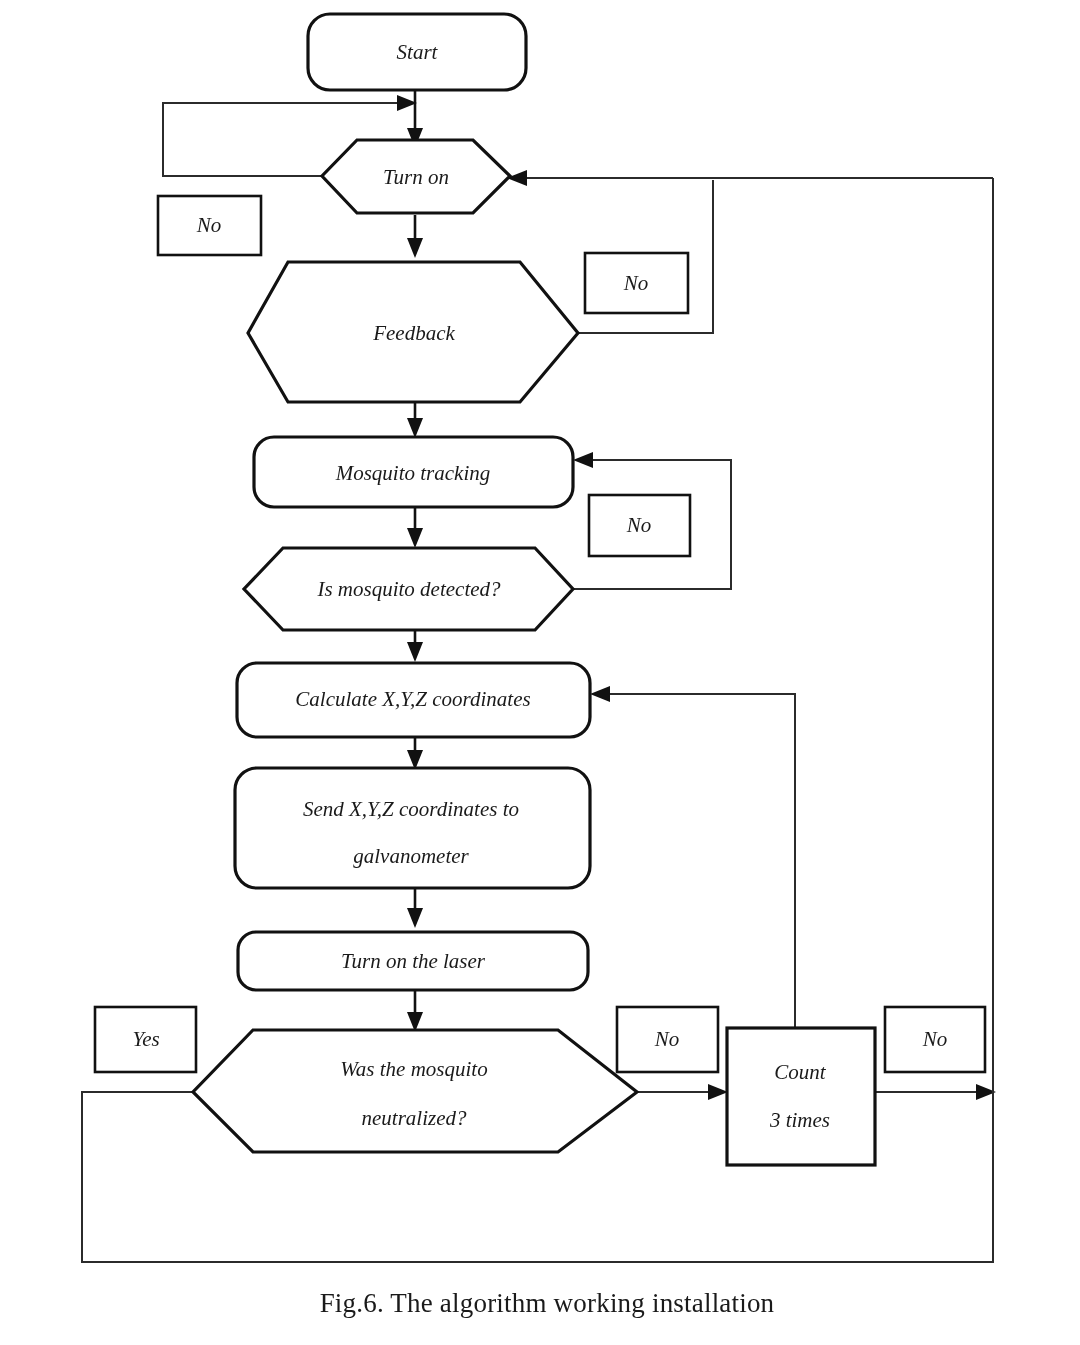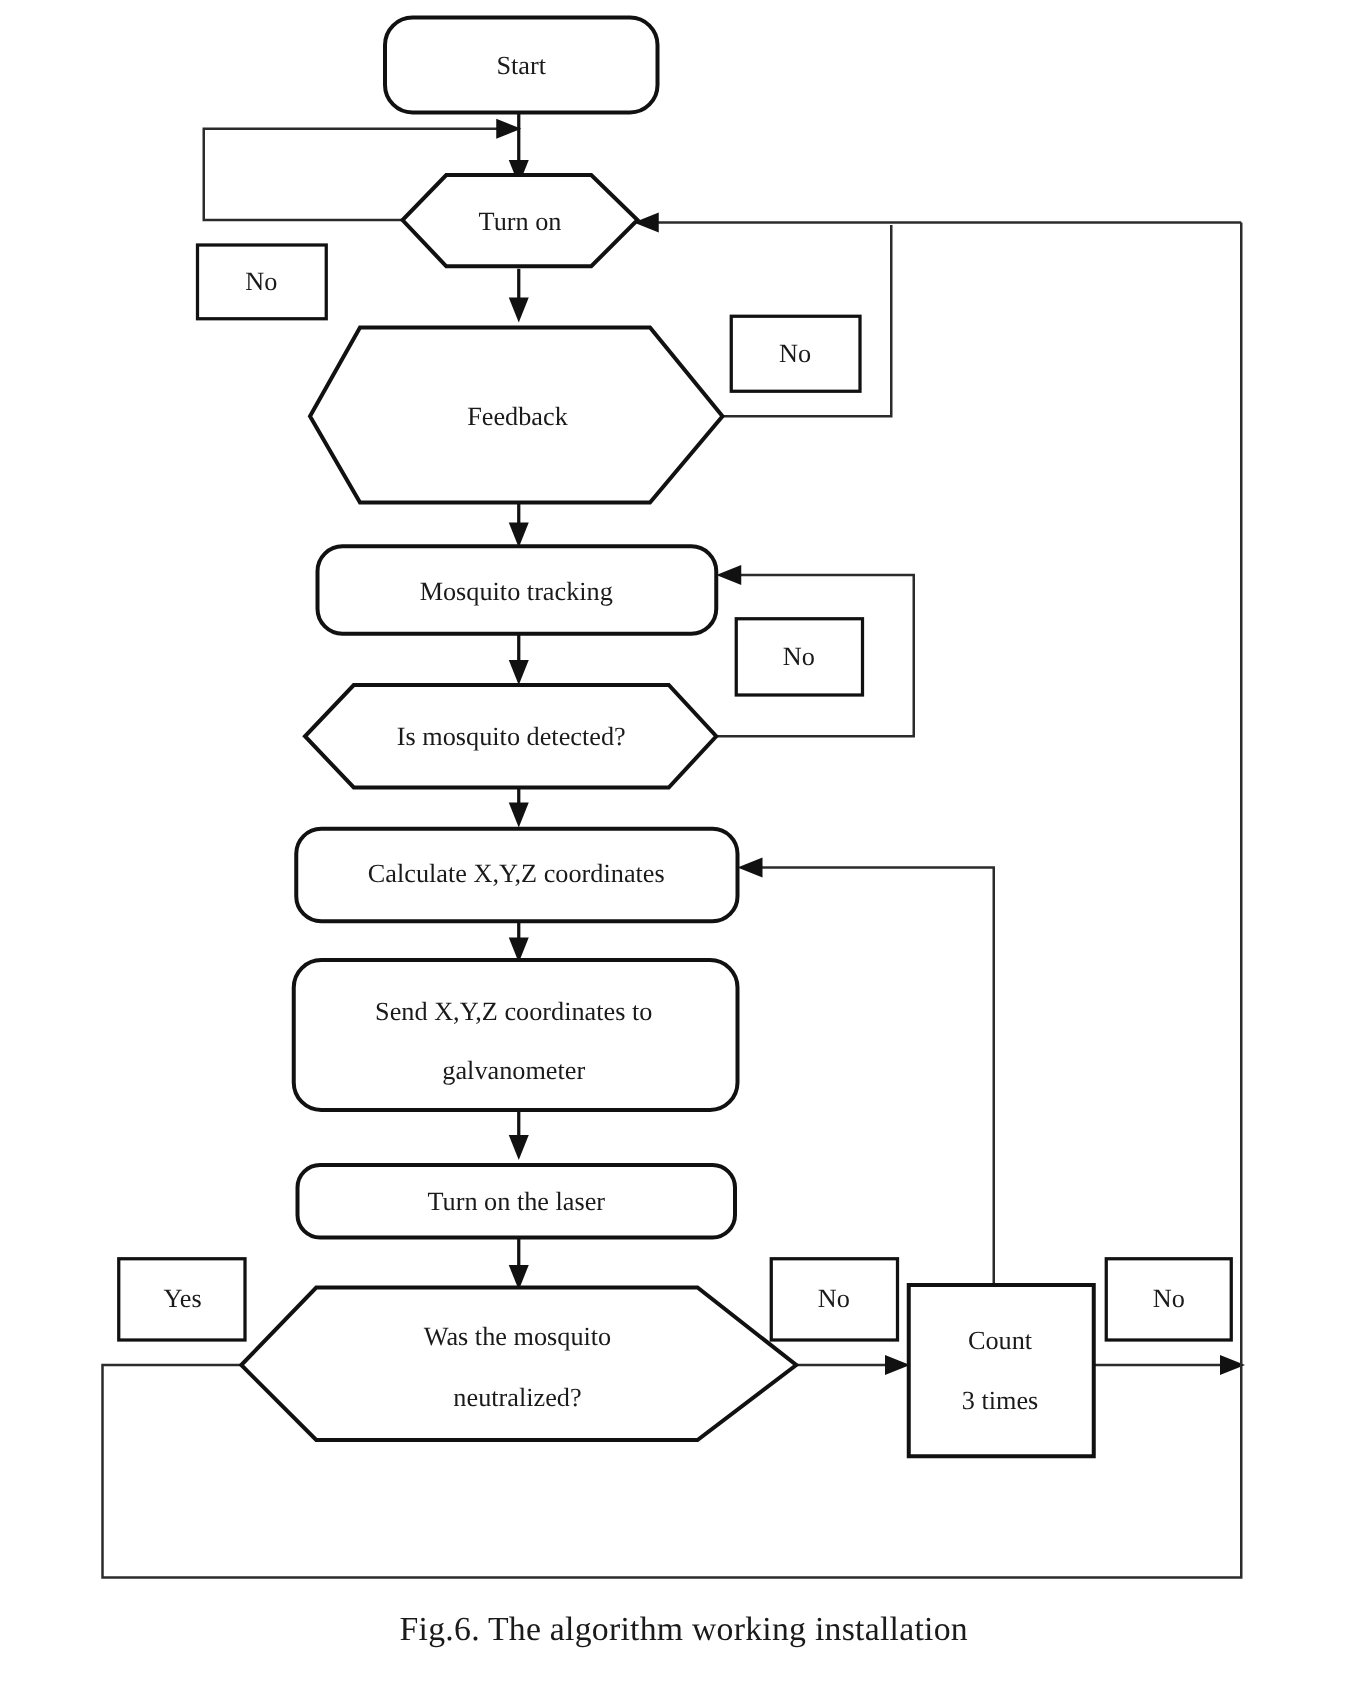--- a/index.html
+++ b/index.html
@@ -14,20 +14,21 @@
     color: #000000;
     position: relative;
     overflow: hidden;
   }
   #flow-root {
     position: absolute;
     left: 0;
     top: 0;
     width: 1080px;
     height: 1345px;
+    font-style: italic;
   }
   svg#flowchart {
     display: block;
     width: 1080px;
     height: 1345px;
   }
   .shape {
     fill: #ffffff;
     stroke: #111111;
     stroke-width: 3.2;

